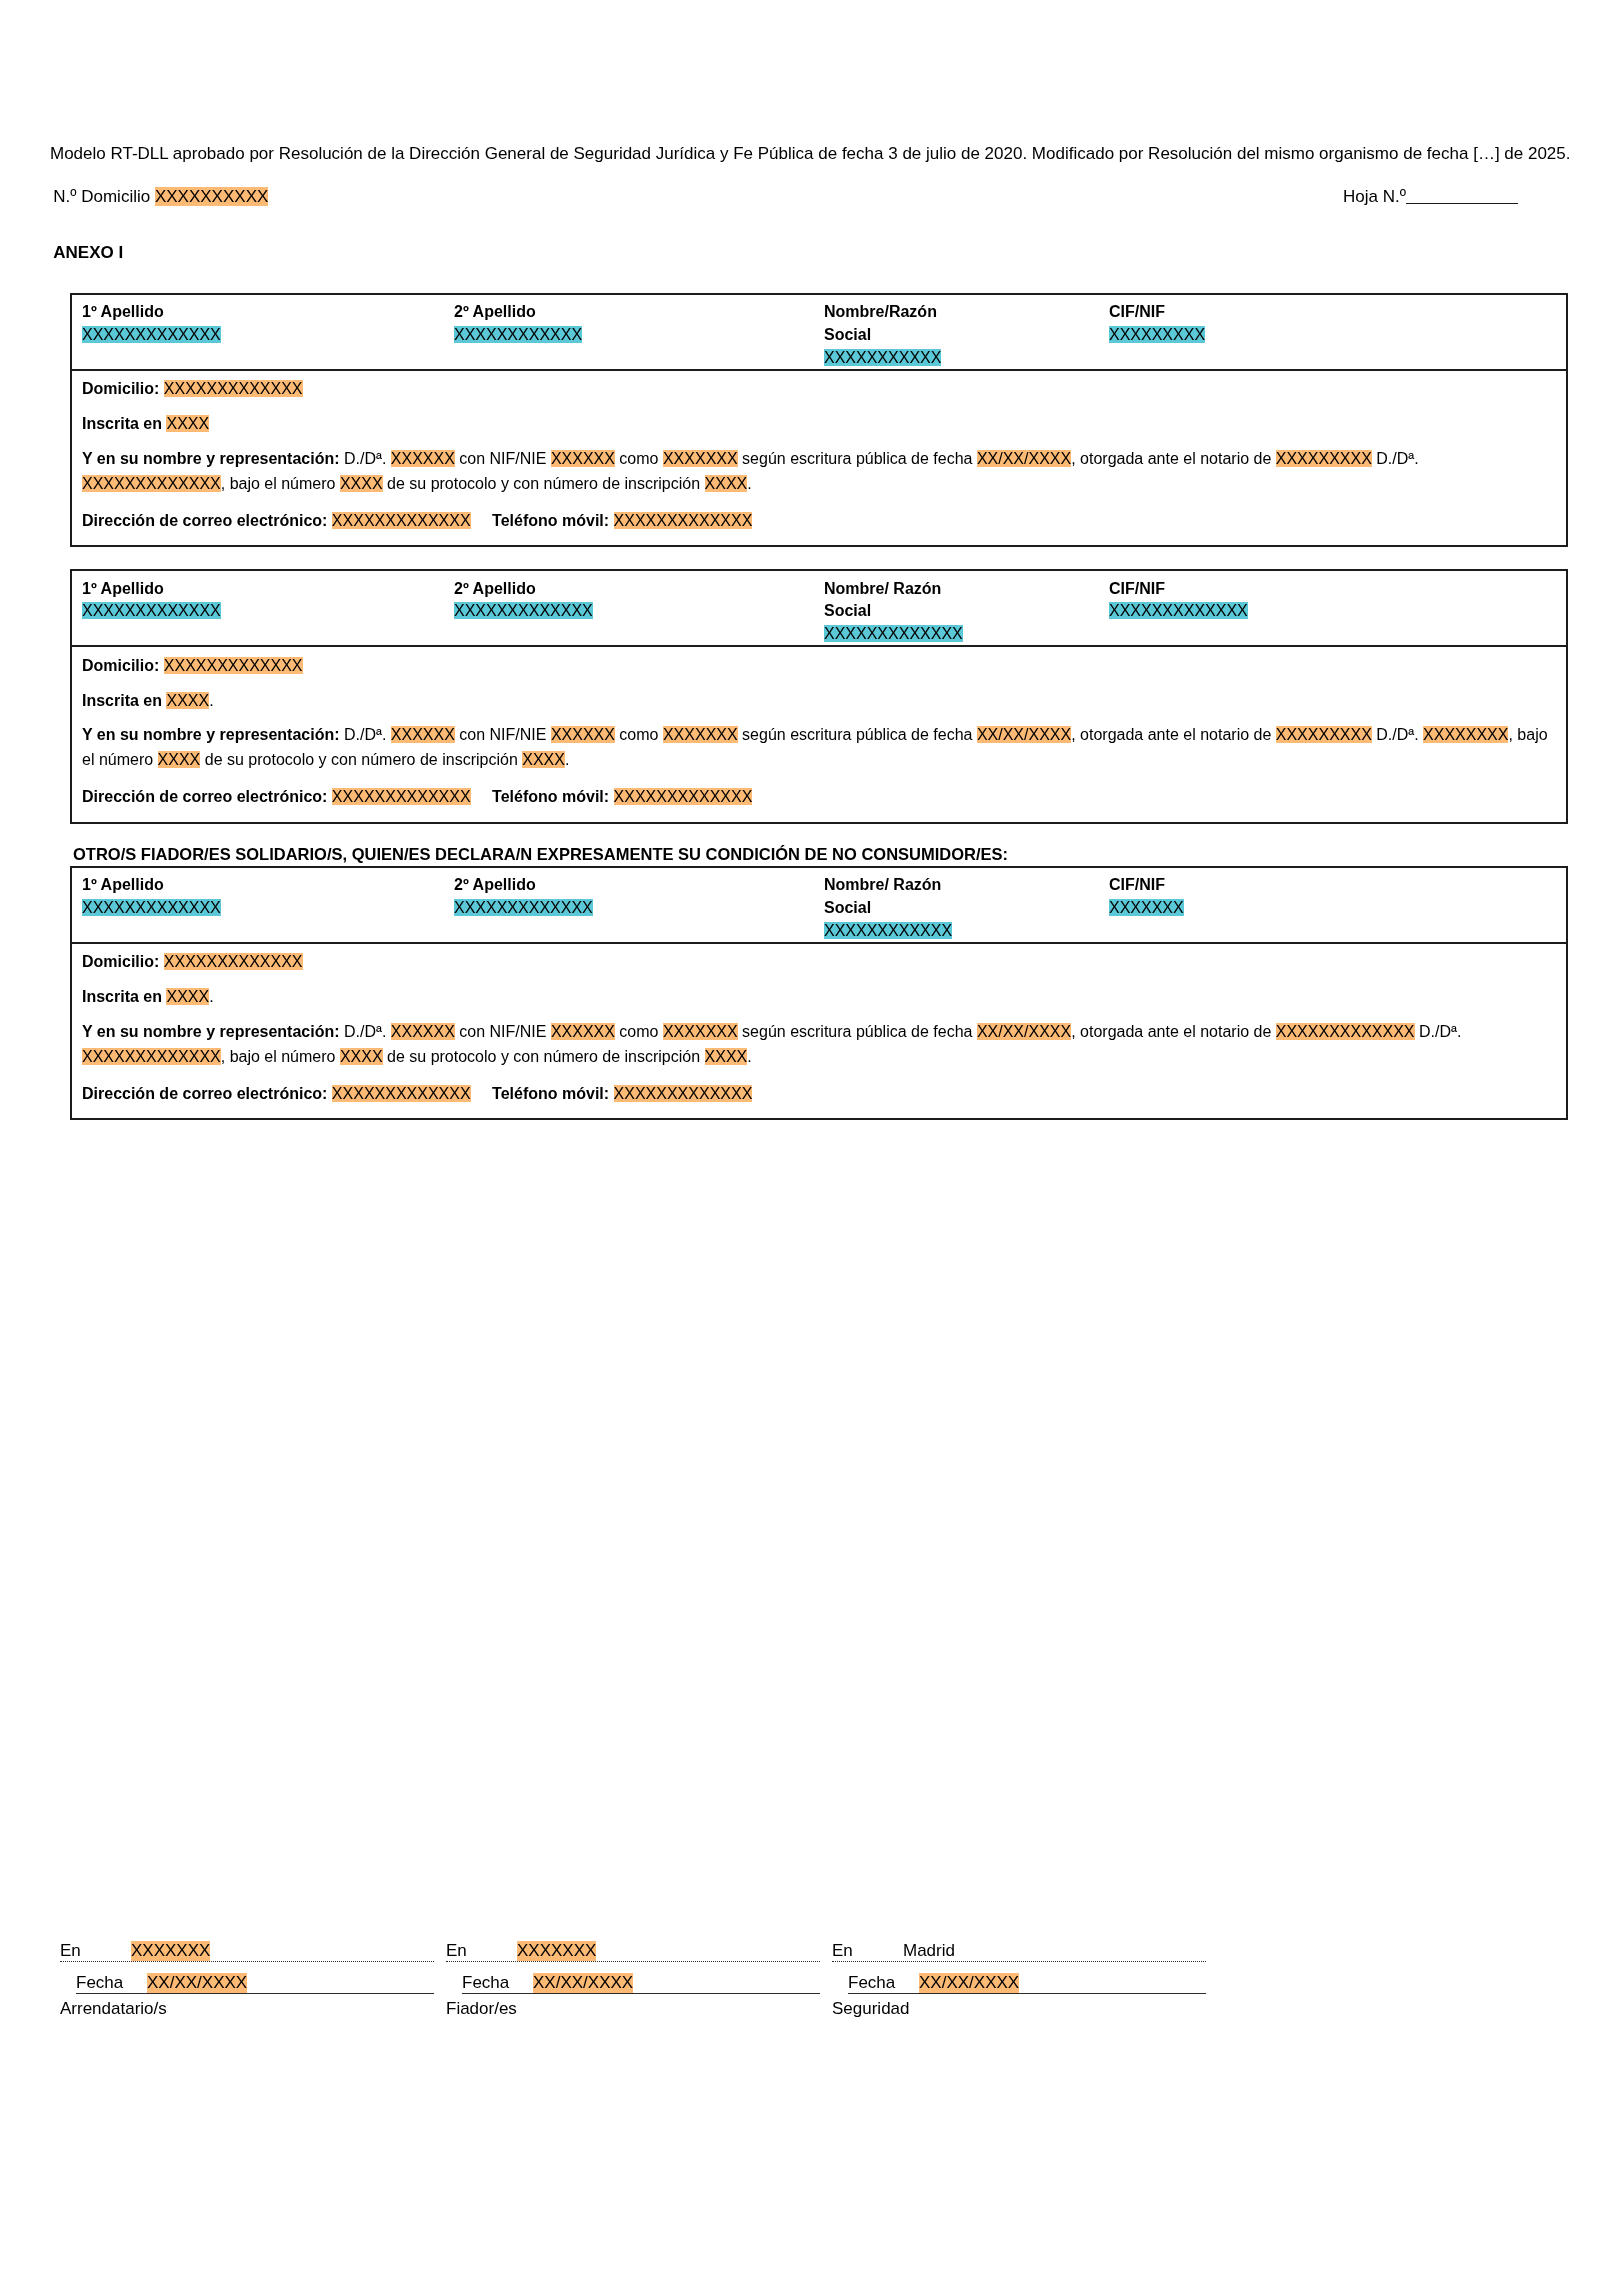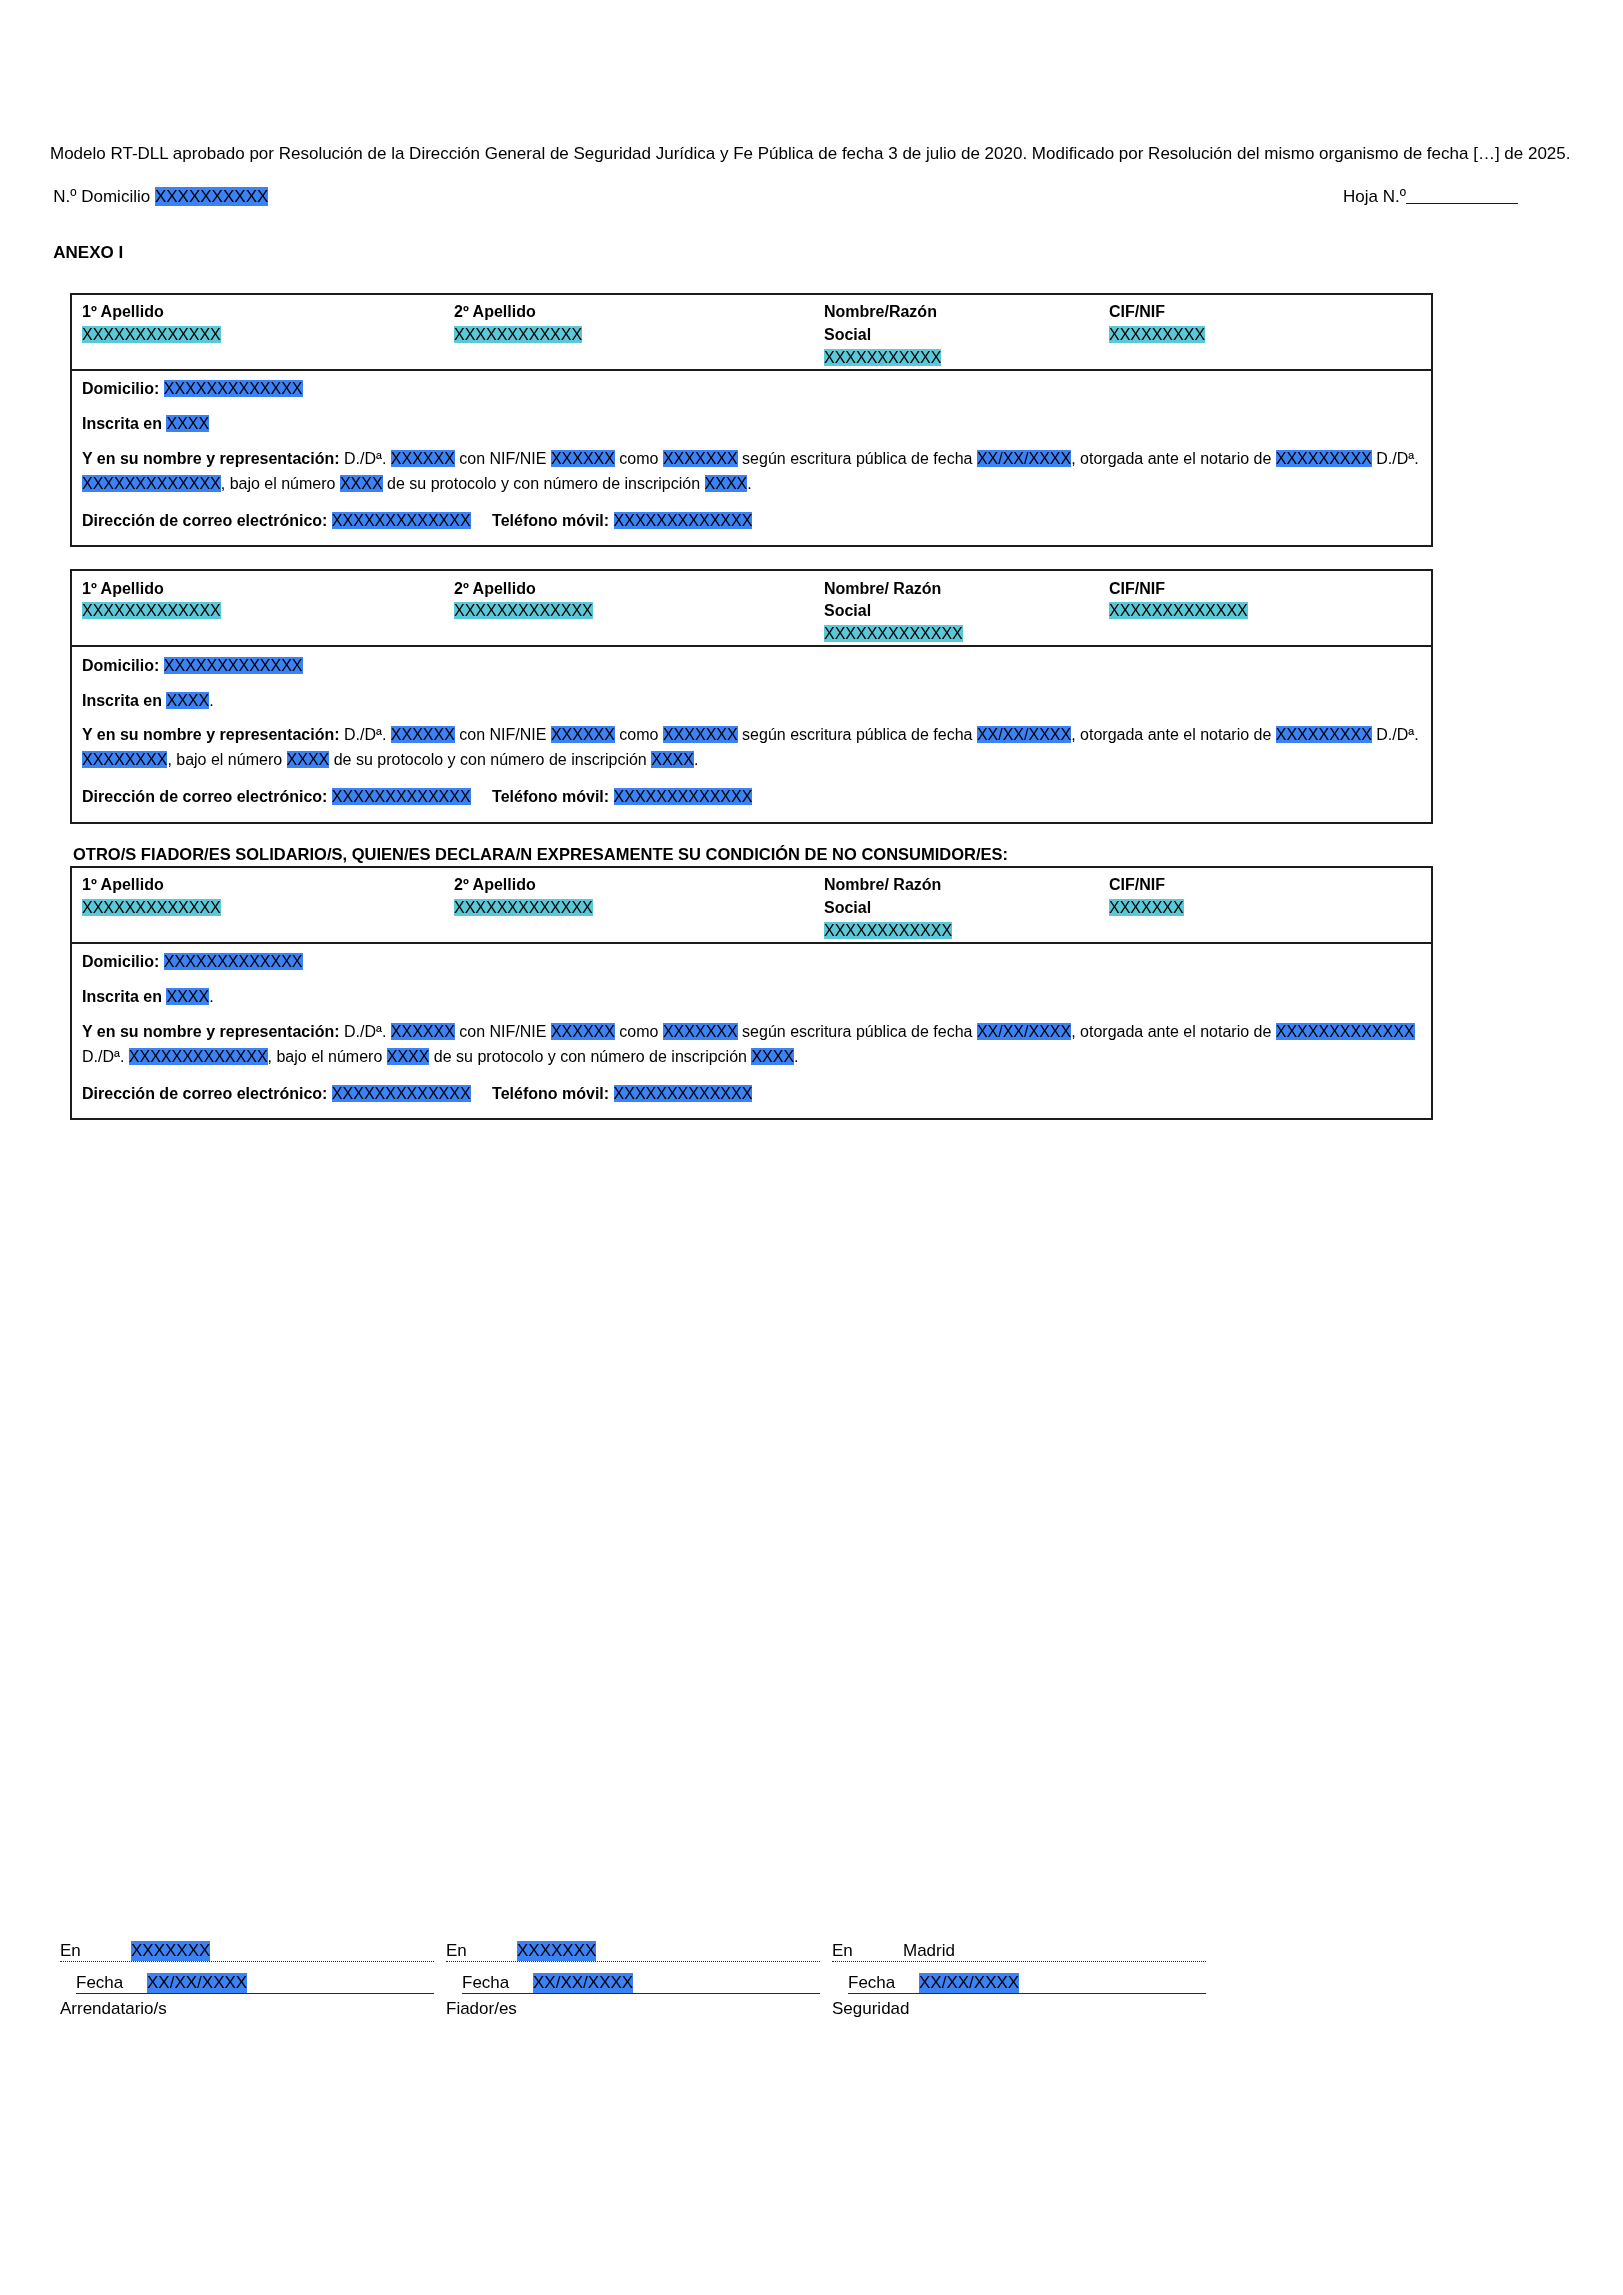--- a/index.html
+++ b/index.html
@@ -15,21 +15,21 @@
   .page {
     position: relative;
     width: 1623px;
     height: 2295px;
     background: #ffffff;
     box-sizing: border-box;
     padding: 141px 50px 0 50px;
     border-radius: 28px;
   }
   .hl {
-    background: #3b82f6;
+    background: #fdba74;
     white-space: pre;
   }
   .b { font-weight: bold; }
 
   
   .intro {
     font-size: 17px;
     line-height: 1.52;
     width: 1526px;
     margin: 0 0 20px 0;
@@ -70,21 +70,21 @@
     font-size: 16.5px;
     font-weight: bold;
     margin: 0 0 1.7px 23px;
     white-space: pre;
   }
 
   
   .box {
     border: 2.1px solid #1c1c1c;
     margin: 0 0 21.5px 20px;
-    width: 1363px;
+    width: 1498px;
     box-sizing: border-box;
     background: #ffffff;
   }
 
   .namegrid {
     position: relative;
     height: 76px;
     border-bottom: 2.1px solid #1c1c1c;
     box-sizing: border-box;
   }

